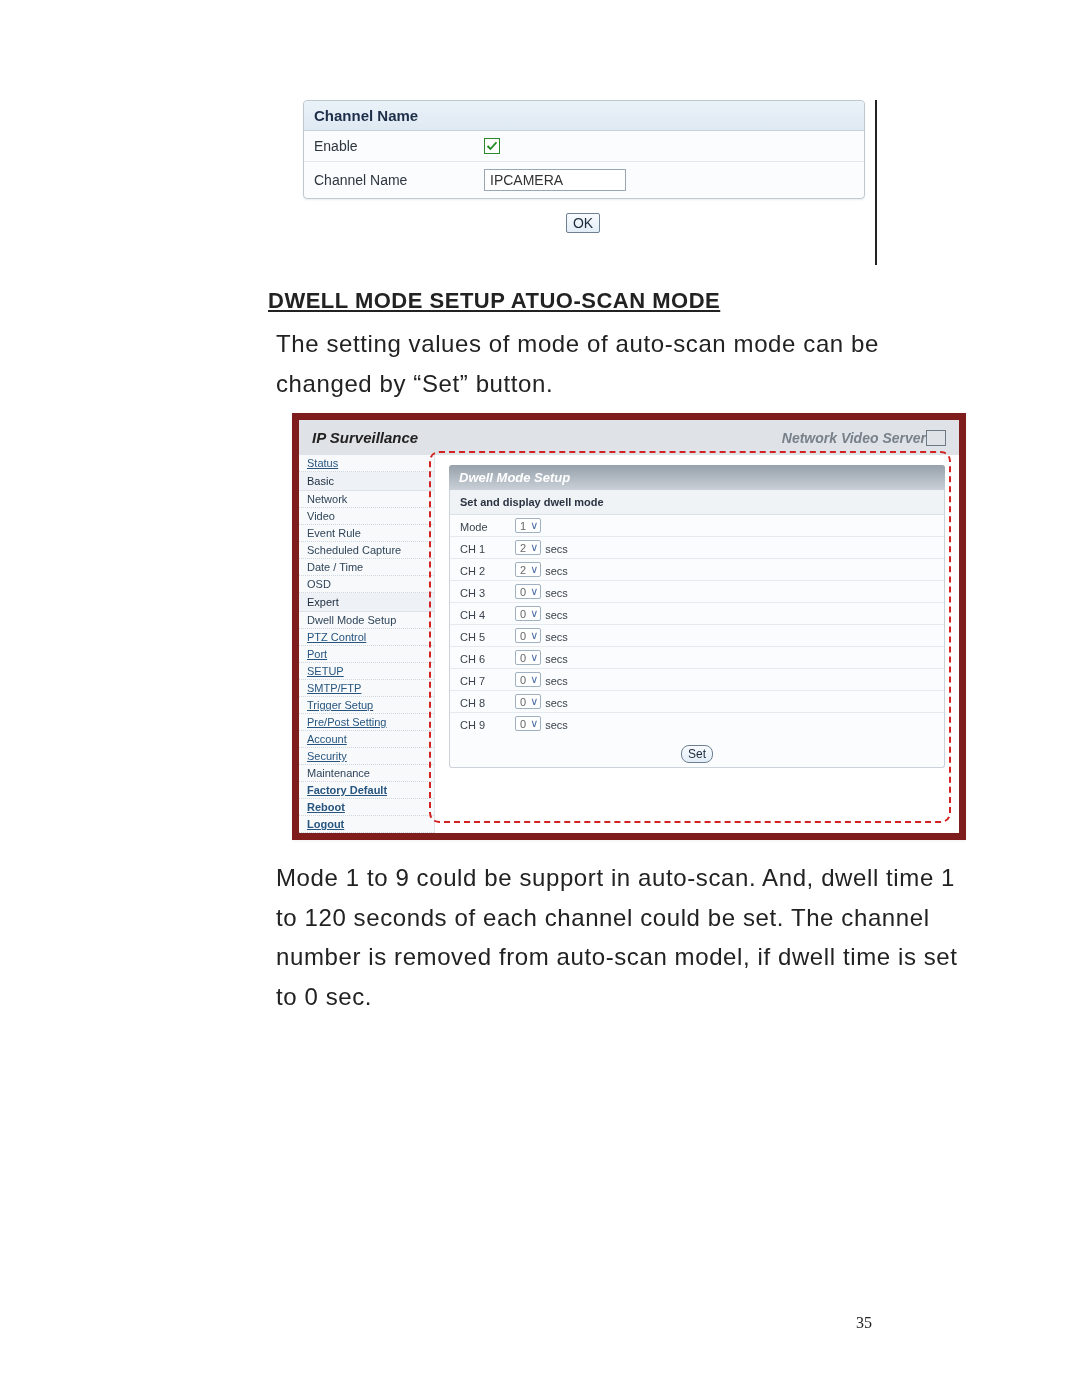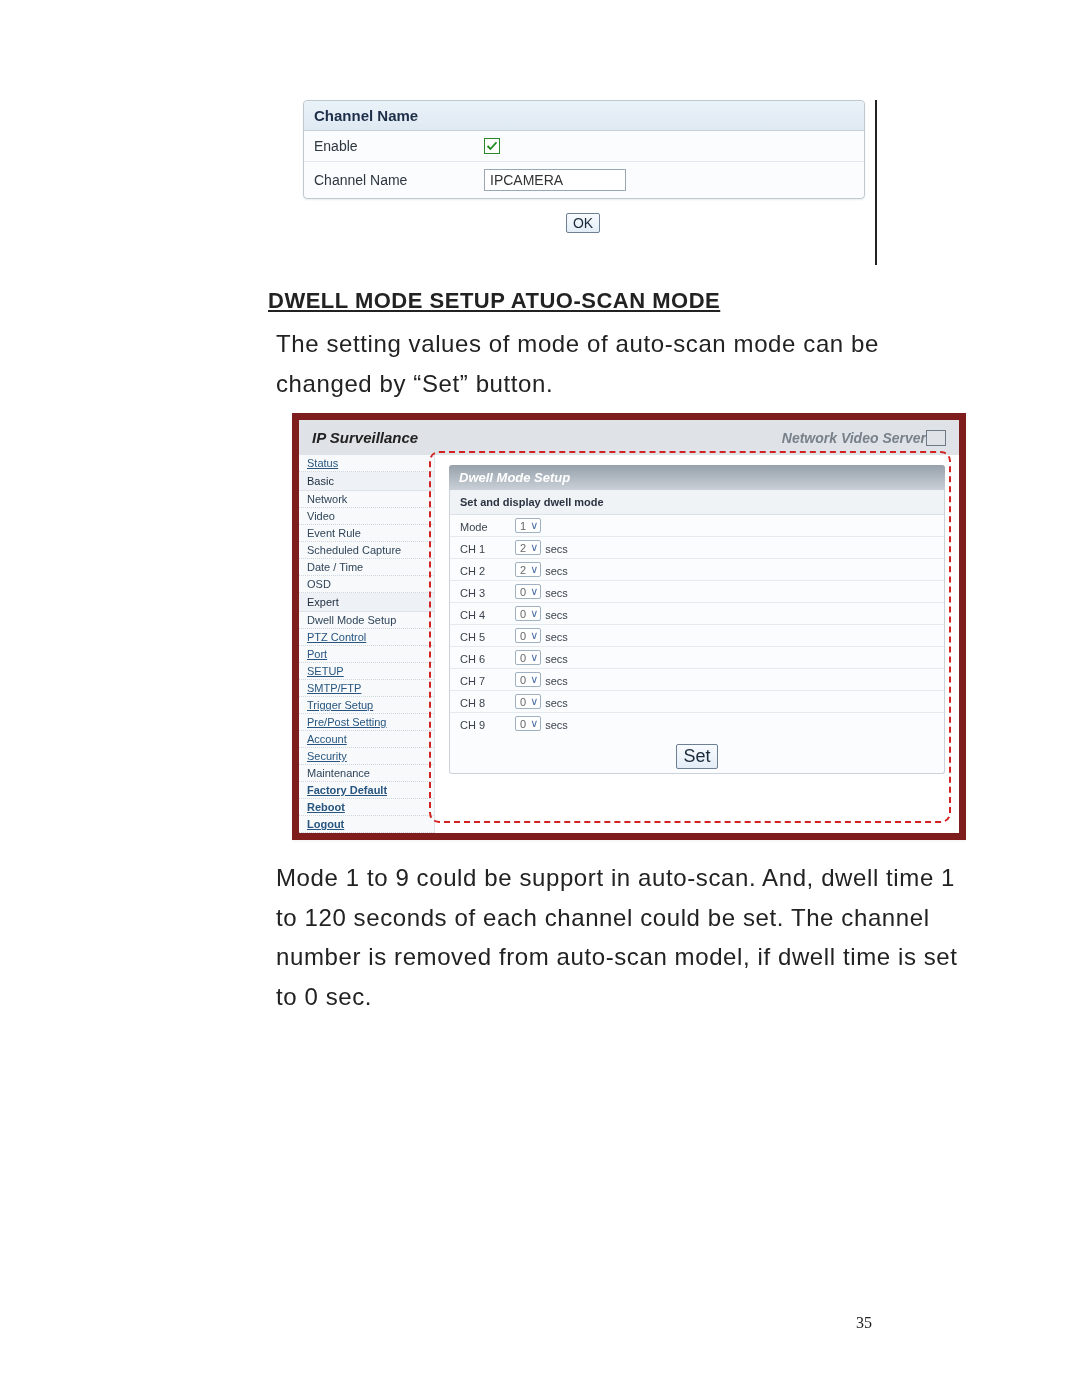--- a/index.html
+++ b/index.html
@@ -38,21 +38,21 @@
   .dwell-head{background:linear-gradient(#97a1ab,#c9d0d7);color:#fff;font-style:italic;font-weight:bold;font-size:13px;padding:5px 10px;border-radius:3px 3px 0 0}
   .dwell-box{border:1px solid #cbd2d9;border-top:none;background:#fbfcfd;border-radius:0 0 3px 3px}
   .dwell-sub{font-weight:bold;font-size:11px;color:#2a3340;padding:6px 10px;background:#f0f3f6;border-bottom:1px solid #dbe1e7}
   .drow{display:flex;align-items:flex-end;padding:3px 10px;border-bottom:1px solid #e6eaee;font-size:11px;color:#3a434d}
   .drow:last-child{border-bottom:none}
   .dlabel{width:55px}
   .dsel{display:inline-flex;align-items:center;border:1px solid #9fb0c0;background:#fff;padding:0 2px 0 4px;border-radius:2px;font-size:11px;color:#666;margin-right:4px}
   .dsel .chev{margin-left:4px;color:#4b6fa4}
   .secs{font-size:11px;color:#3a434d}
   .set-row{text-align:center;padding:10px 0 4px}
-  .set-btn{display:inline-block;border:1px solid #6d7f91;background:linear-gradient(#f8fbff,#e3edf6);color:#1a2a3a;font-size:18px;padding:1px 6px;border-radius:2px}
+  .set-btn{display:inline-block;border:1px solid #6d7f91;background:linear-gradient(#f8fbff,#e3edf6);color:#1a2a3a;font-size:12px;padding:1px 6px;border-radius:8px}
   
   .pageno{position:absolute;right:130px;bottom:65px;font-size:16px;font-family:'Times New Roman',serif}
 </style>
 </head>
 <body>
 
 <div class="page">
 
   <div class="right-rule"></div>
 

